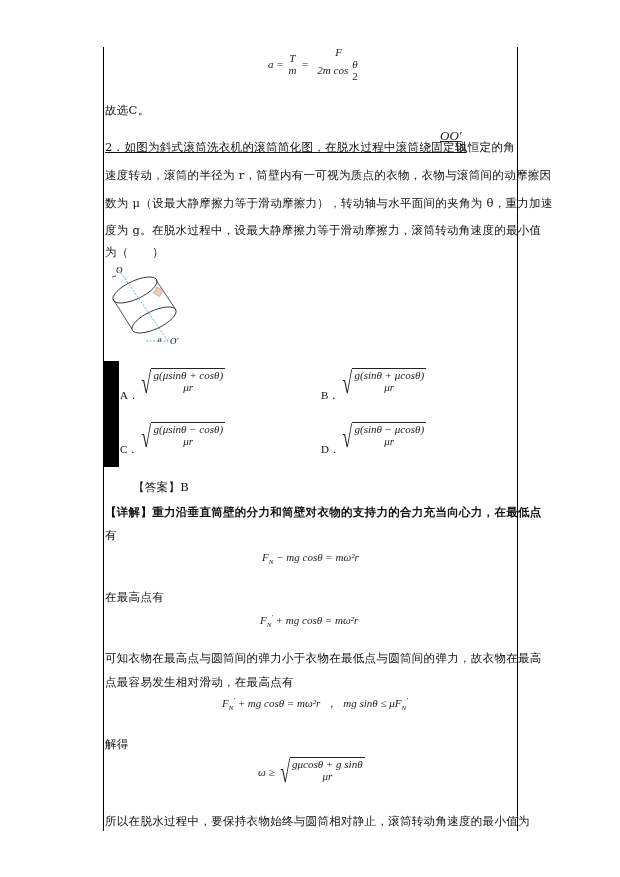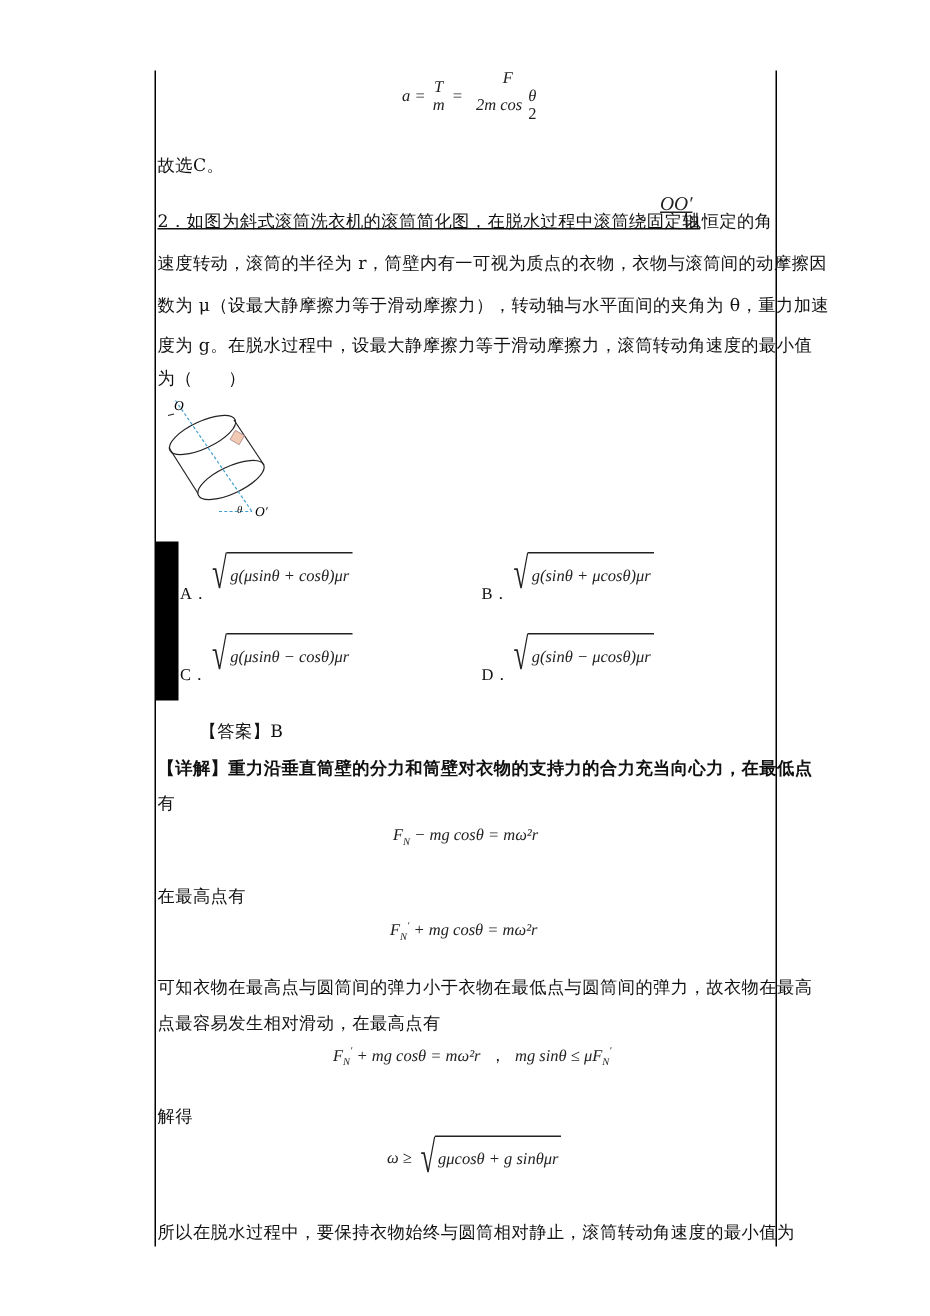--- a/index.html
+++ b/index.html
@@ -6,21 +6,21 @@
   body { width:620px; height:877px; position:relative; overflow:hidden;
          font-family:"DejaVu Serif", "Liberation Serif", serif; color:#111; }
   .vline { position:absolute; width:1px; background:#000; }
   .txt { position:absolute; font-size:11.5px; line-height:14px; white-space:nowrap; letter-spacing:0.3px; }
   .math { position:absolute; font-family:"Liberation Serif", serif; font-style:italic; font-size:11px; color:#222; white-space:nowrap; }
   .frac { display:inline-flex; flex-direction:column; align-items:center; vertical-align:middle; }
   .frac .num { padding:0 2px; }
   .frac .den { padding:0 2px; }
   .sqrt { display:inline-flex; align-items:stretch; vertical-align:middle; }
   .sqrt .rad { font-style:normal; font-size:30px; line-height:30px; transform:scaleX(0.6); margin-right:-3px; }
-  .sqrt .body { border-top:1px solid #222; display:flex; align-items:center; padding:0 2px; }
+  .sqrt .body { border-top:1px solid #222; display:flex; flex-direction:column; align-items:center; padding:0 2px; }
   .blackbar { position:absolute; background:#000; }
   .opt-label { position:absolute; font-family:"Liberation Serif", serif; font-size:11px; }
 </style>
 </head>
 <body>
 
 <div class="vline" style="left:103px; top:47px; height:784px;"></div>
 <div class="vline" style="left:517px; top:47px; height:784px;"></div>
 
 <div class="math" style="left:268px; top:46px;">

